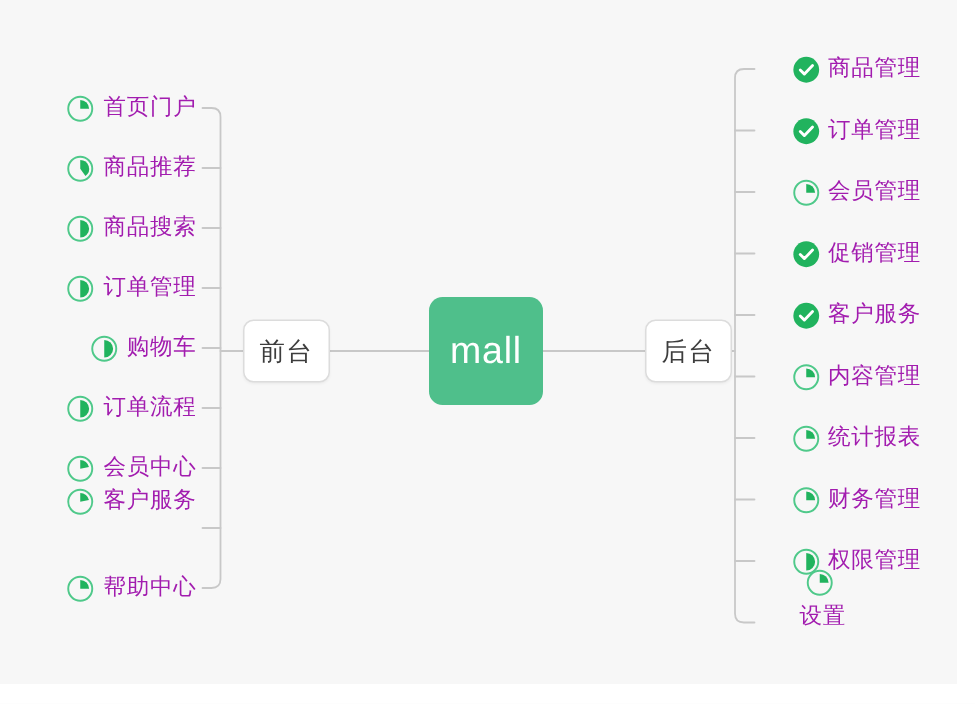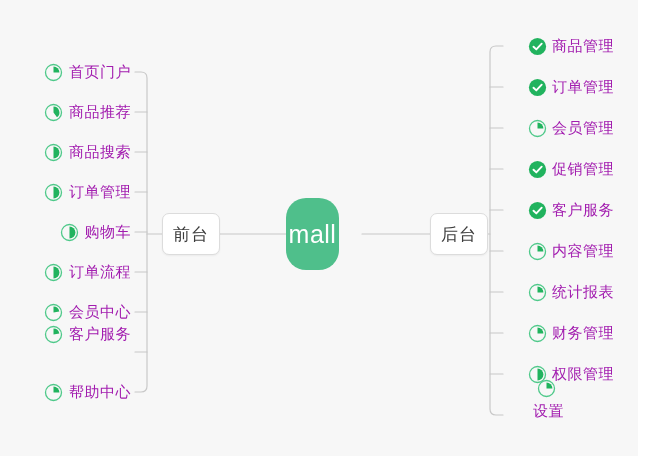--- a/index.html
+++ b/index.html
@@ -84,24 +84,24 @@
     font-size: 17px;
     color: #3d3d3d;
     letter-spacing: 1px;
   }
   #node-front { left: 162px; top: 213px; }
   #node-back  { left: 430px; top: 213px; }
 
   #node-root {
     left: 286px;
     top: 198px;
-    width: 53px;
+    width: 76px;
     height: 72px;
     background: #4fbf8b;
-    border-radius: 20px;
+    border-radius: 9px;
     color: #ffffff;
     font-size: 25px;
     letter-spacing: 0.5px;
   }
 </style>
 </head>
 <body>
 
 <div id="canvas"></div>
 

